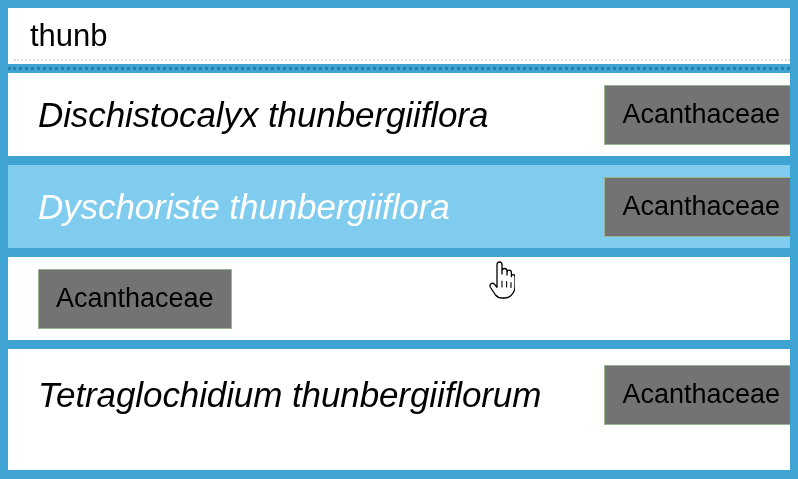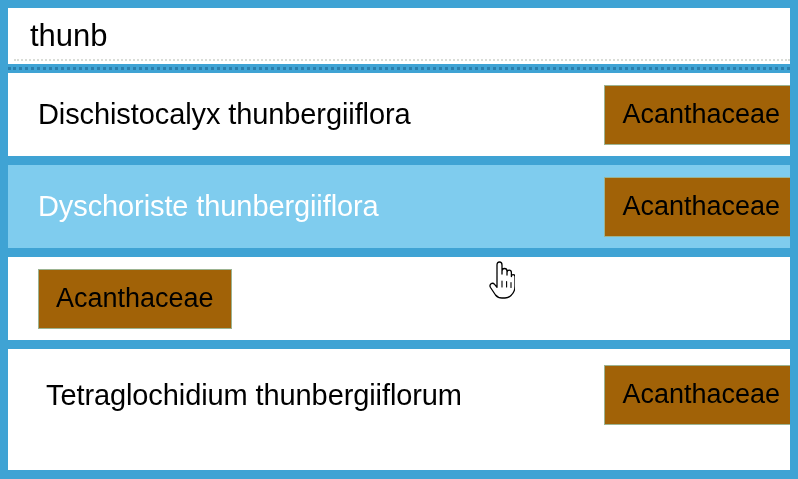--- a/index.html
+++ b/index.html
@@ -81,39 +81,39 @@
     justify-content: space-between;
     height: 92px;
     box-sizing: border-box;
     padding: 0 0 0 30px;
     background: #ffffff;
     border-bottom: 9px solid #3fa3d4;
     cursor: pointer;
   }
   .result-row:last-child {
     border-bottom: none;
-    margin-left: 8px;
   }
   .result-row.selected {
     background: #7fccee;
   }
   .result-name {
-    font-size: 29px;
+    font-size: 35px;
     color: #000000;
     white-space: nowrap;
     letter-spacing: -0.1px;
+    font-style: italic;
   }
   .result-row.selected .result-name {
     color: #ffffff;
   }
   .result-family {
     flex: 0 0 auto;
     margin-right: -8px;
     box-sizing: border-box;
-    background: #a16207;
+    background: #737373;
     border: 1px solid #9cb391;
     color: #000000;
     font-size: 27px;
     line-height: 1;
     padding: 15px 17px 16px 17px;
     white-space: nowrap;
   }
 
   
   .cursor {

